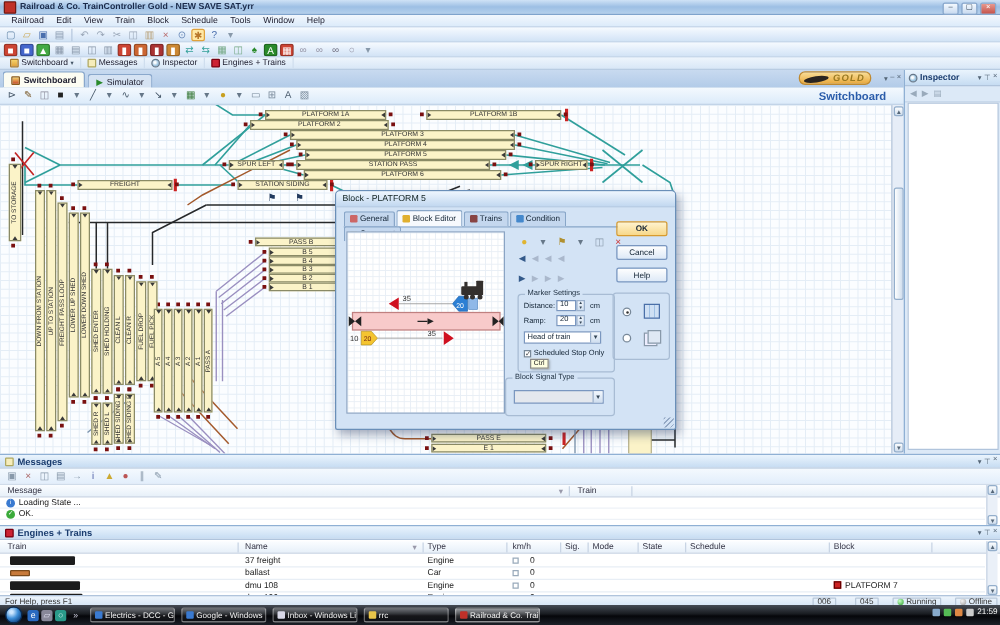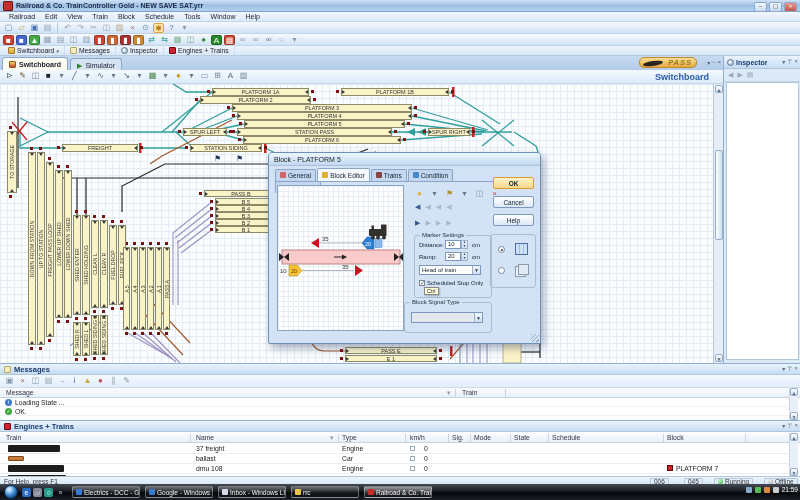--- a/index.html
+++ b/index.html
@@ -244,21 +244,21 @@
   <div id="sbtabs" class="abs">
     <span id="sbtablist"><span class="sbtab active">
           <span class="ti sb"></span>
           <span>Switchboard</span>
         </span><span class="sbtab">
           <span class="ti sim">▶</span>
           <span>Simulator</span>
         </span></span>
     <span id="gold-logo">
       <span id="gold-swoosh"></span>
-      <span class="g">PASS</span>
+      <span class="g">GOLD</span>
     </span>
     <span id="sbtab-btns">
       <span>▾</span>
       <span>–</span>
       <span>×</span>
     </span>
   </div>
   <div id="drawbar" class="abs">
     <span id="drawicons"><span class="tbi" style="color: rgb(68, 85, 102);">⊳</span><span class="tbi" style="color: rgb(122, 90, 42);">✎</span><span class="tbi" style="color: rgb(136, 136, 153);">◫</span><span class="tbi" style="color: rgb(34, 34, 34);">■</span><span class="tbi" style="color: rgb(102, 119, 136);">▾</span><span class="tbi" style="color: rgb(68, 85, 102);">╱</span><span class="tbi" style="color: rgb(102, 119, 136);">▾</span><span class="tbi" style="color: rgb(68, 85, 102);">∿</span><span class="tbi" style="color: rgb(102, 119, 136);">▾</span><span class="tbi" style="color: rgb(68, 85, 102);">↘</span><span class="tbi" style="color: rgb(102, 119, 136);">▾</span><span class="tbi" style="color: rgb(58, 122, 58);">▦</span><span class="tbi" style="color: rgb(102, 119, 136);">▾</span><span class="tbi" style="color: rgb(200, 160, 32);">●</span><span class="tbi" style="color: rgb(102, 119, 136);">▾</span><span class="tbi" style="color: rgb(119, 136, 153);">▭</span><span class="tbi" style="color: rgb(119, 136, 153);">⊞</span><span class="tbi" style="color: rgb(85, 102, 119);">A</span><span class="tbi" style="color: rgb(119, 136, 153);">▧</span></span>
     <span id="sb-head-label">Switchboard</span>

